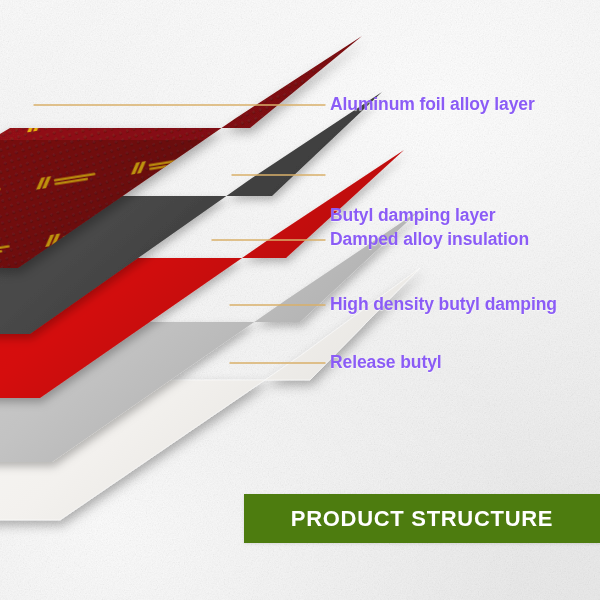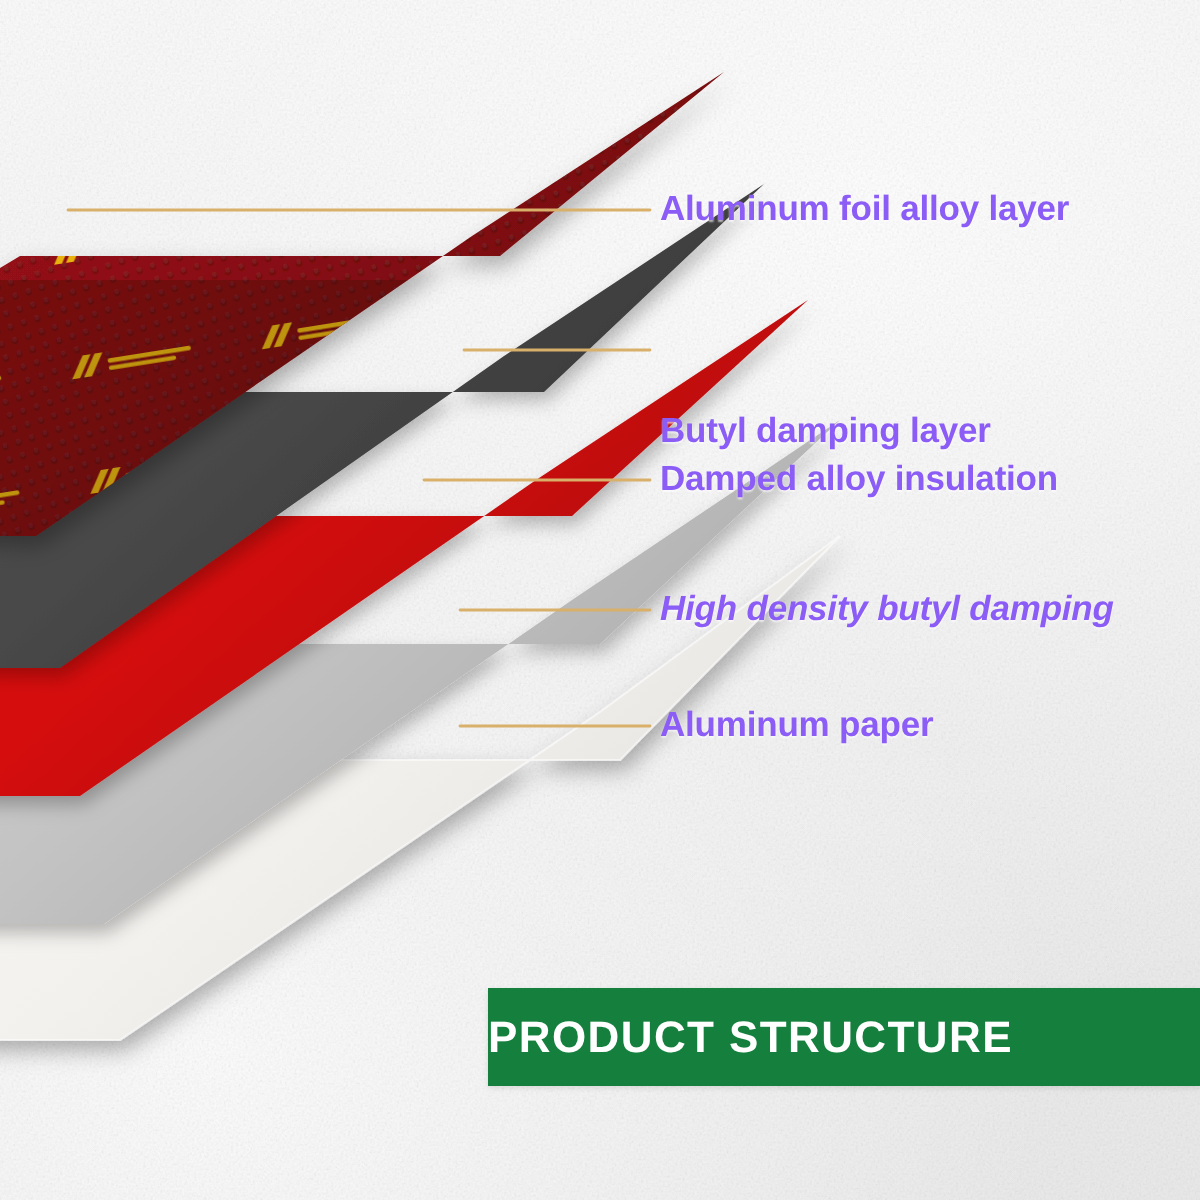--- a/index.html
+++ b/index.html
@@ -38,22 +38,22 @@
     letter-spacing:-0.1px;
     white-space:nowrap;
     line-height:1;
     text-shadow:0 1px 1px rgba(255,255,255,.65);
   }
 
   
   .banner{
     position:absolute;
     left:244px;top:494px;width:356px;height:49px;
-    background:#15803d;
-    display:flex;align-items:center;justify-content:flex-start;
+    background:#4d7c0f;
+    display:flex;align-items:center;justify-content:center;
     box-shadow:0 1px 3px rgba(0,0,0,.10);
   }
   .banner-text{
     color:#ffffff;
     font-size:22px;
     font-weight:700;
     letter-spacing:.7px;
     white-space:nowrap;
   }
 </style>
@@ -175,21 +175,21 @@
         <line x1="230" y1="305" x2="325" y2="305"></line>
         <line x1="230" y1="363" x2="325" y2="363"></line>
       </g>
     </svg>
   </div>
 
   <div class="labels">
     <div class="lbl" style="left:330px;top:96px;">Aluminum foil alloy layer</div>
     <div class="lbl" style="left:330px;top:166px;margin-top:41px;">Butyl damping layer</div>
     <div class="lbl" style="left:330px;top:231px;">Damped alloy insulation</div>
-    <div class="lbl" style="left:330px;top:296px;font-style:italic;">High density butyl damping</div>
-    <div class="lbl" style="left:330px;top:354px;">Aluminum paper</div>
+    <div class="lbl" style="left:330px;top:296px;">High density butyl damping</div>
+    <div class="lbl" style="left:330px;top:354px;">Release butyl</div>
   </div>
 
   <div class="banner">
     <span class="banner-text">PRODUCT STRUCTURE</span>
   </div>
 
 </div>
 
 </body></html>

